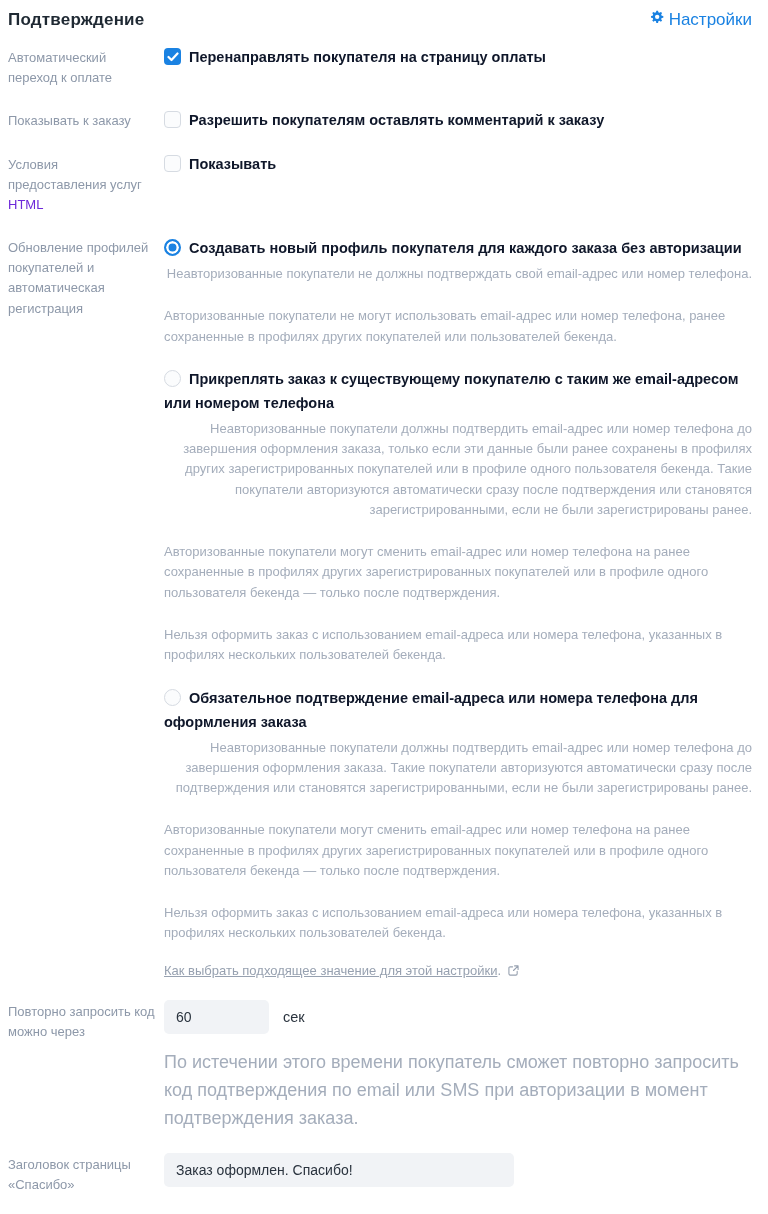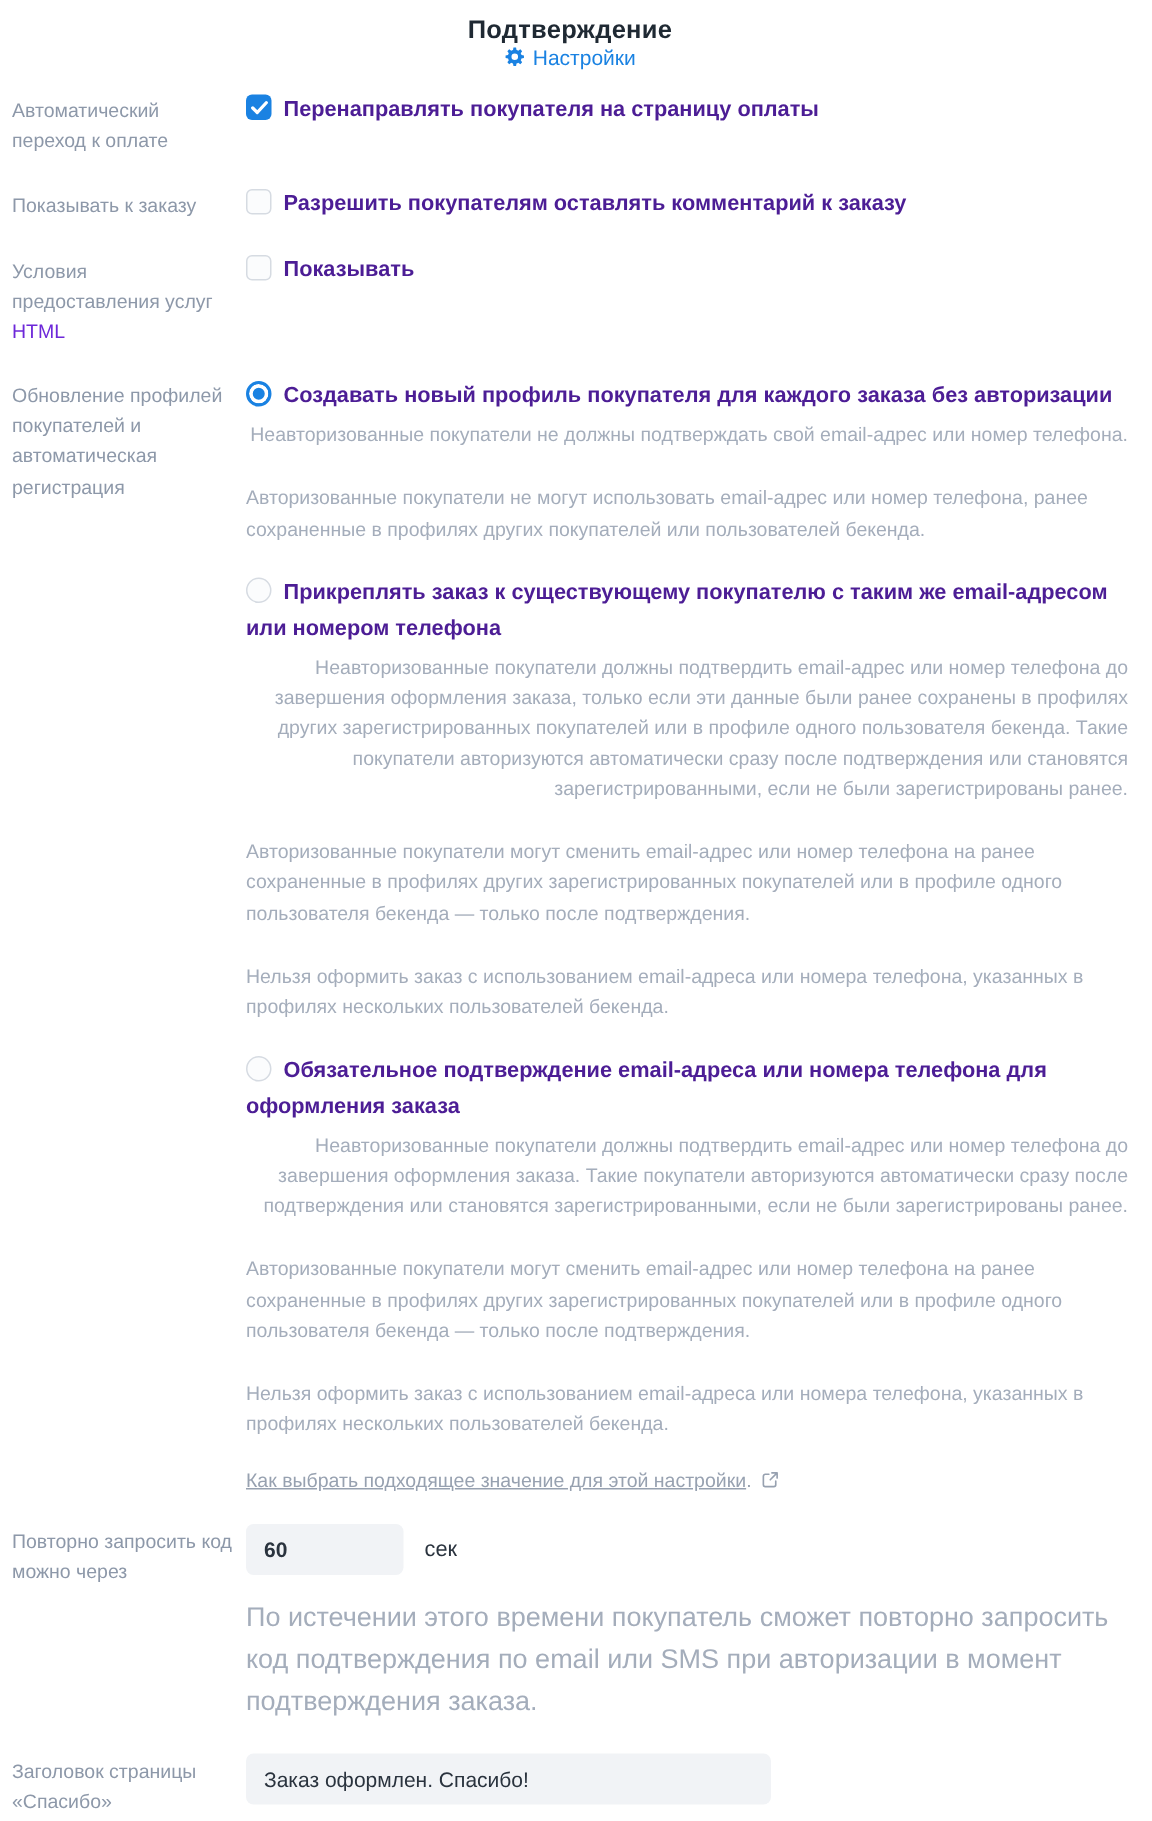--- a/index.html
+++ b/index.html
@@ -5,40 +5,40 @@
   * { box-sizing: border-box; margin: 0; padding: 0; }
   html, body { background: #ffffff; }
   body {
     width: 768px; height: 1214px; overflow: hidden;
     font-family: "Liberation Sans", sans-serif;
     color: #2a333e;
   }
   .page { padding: 10px 16px 0 8px; }
 
   
-  .page-header { display: flex; justify-content: space-between; align-items: center; margin-bottom: 16px; flex-direction: column; }
+  .page-header { display: flex; justify-content: space-between; align-items: center; margin-bottom: 16px; }
   .page-title { font-size: 17px; font-weight: 700; color: #1f2933; letter-spacing: .2px; }
-  .settings-link { display: inline-flex; align-items: center; gap: 5px; color: #1a82e2; font-size: 14px; text-decoration: none; cursor: pointer; }
+  .settings-link { display: inline-flex; align-items: flex-start; gap: 5px; color: #1a82e2; font-size: 17px; text-decoration: none; cursor: pointer; }
   .settings-link svg { display: block; }
 
   
   .row { display: grid; grid-template-columns: 150px 1fr; column-gap: 6px; margin-bottom: 21px; }
   .flabel { font-size: 13px; color: #8d98a9; line-height: 1.55; padding-top: 2px; }
   .flabel .hint { color: #6d28d9; }
 
   
   .check-line { cursor: pointer; line-height: 1.4; }
   .checkbox {
     display: inline-block; width: 17px; height: 17px; border-radius: 4px;
     vertical-align: -3px; margin-right: 8px; position: relative;
   }
   .checkbox.unchecked { background: #fbfcfd; border: 1px solid #d6dbe2; }
   .checkbox.checked { background: #1a82e2; }
   .checkbox.checked svg { position: absolute; left: 2.5px; top: 3.5px; }
-  .opt-text { font-size: 14.5px; font-weight: 700; color: #4c1d95; }
+  .opt-text { font-size: 14.5px; font-weight: 700; color: #0f172a; }
 
   .radio {
     display: inline-block; width: 17px; height: 17px; border-radius: 50%;
     vertical-align: -3px; margin-right: 8px;
   }
   .radio.selected { background: #1a82e2; border: 2.5px solid #1a82e2; box-shadow: inset 0 0 0 2.5px #ffffff; }
   .radio.unselected { background: #fbfcfd; border: 1px solid #d6dbe2; }
 
   .option { margin-top: 20px; cursor: pointer; line-height: 1.5; }
   .option:first-child { margin-top: 0; }
@@ -48,21 +48,21 @@
   .help-row { margin-top: 19px; font-size: 13px; color: #97a1b0; }
   .help-link { color: #97a1b0; text-decoration: underline; cursor: pointer; margin-top: 38px; }
   .ext-icon { display: inline-block; vertical-align: -1px; margin-left: 3px; }
 
   
   .text-input {
     background: #f1f3f6; border: none; border-radius: 5px;
     height: 34px; padding: 0 12px; font-size: 14px; color: #2a333e;
     font-family: "Liberation Sans", sans-serif; outline: none;
   }
-  .input-small { width: 105px; font-weight: bold; }
+  .input-small { width: 105px; }
   .input-wide { width: 350px; }
   .inline-input { display: flex; align-items: center; }
   .unit { font-size: 14.5px; color: #2a333e; margin-left: 14px; }
   .field-note { font-size: 18px; color: #a4adbb; line-height: 1.56; margin-top: 14px; }
 
   textarea.text-area {
     width: 356px; height: 148px; background: #f1f3f6; border: none; border-radius: 5px;
     padding: 10px 12px; font-size: 14px; color: #2a333e; line-height: 1.65;
     font-family: "Liberation Sans", sans-serif; resize: both; outline: none;
   }

